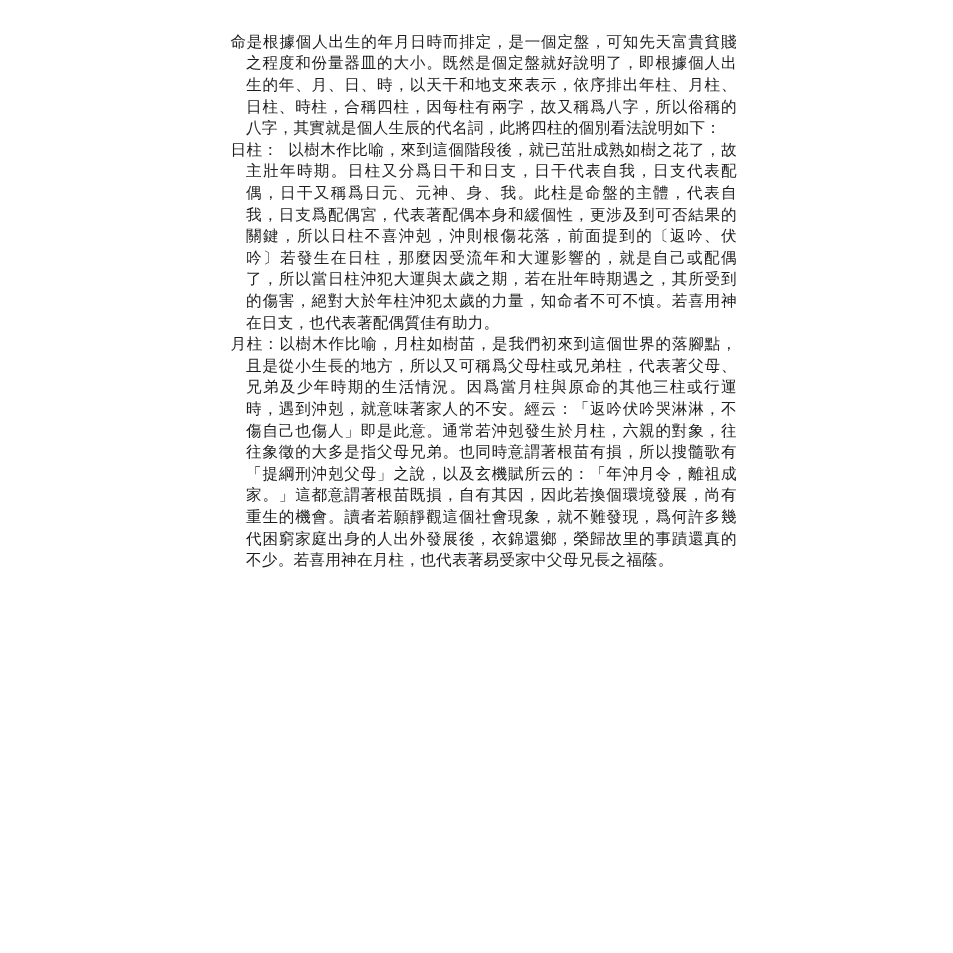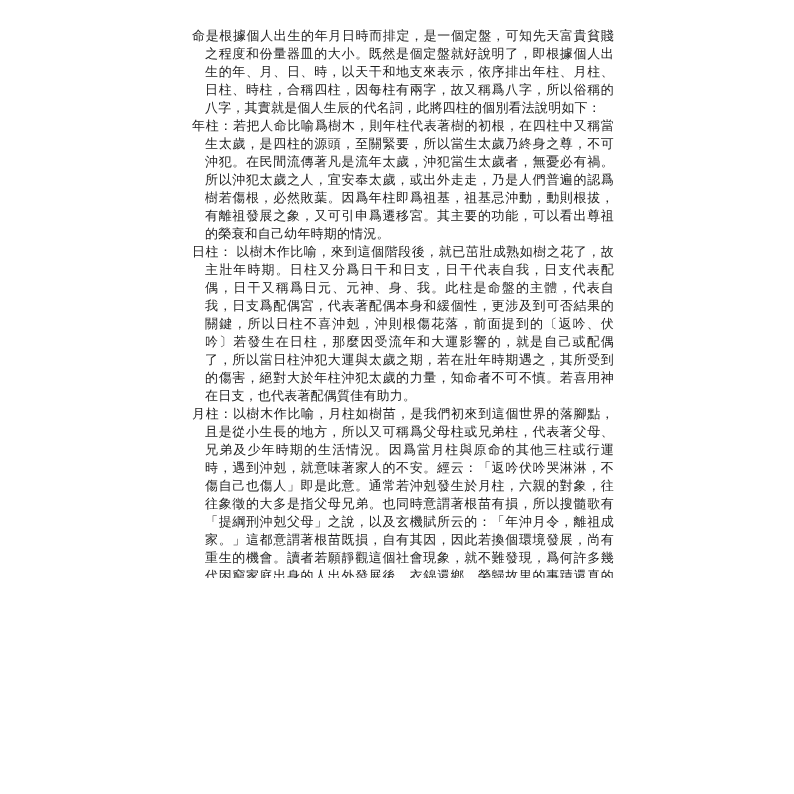--- a/index.html
+++ b/index.html
@@ -5,21 +5,21 @@
   html, body {
     margin: 0;
     padding: 0;
     background: #ffffff;
   }
   .page {
     position: relative;
     width: 794px;
     height: 578px;
     background: #ffffff;
-    font-family: Liberation Serif, serif;
+    font-family: Liberation Mono, monospace;
     color: #1d1d1d;
     overflow: hidden;
   }
   .content {
     position: absolute;
     left: 192px;
     top: 27px;
     width: 422px;
     font-size: 13px;
     line-height: 18px;
@@ -44,21 +44,20 @@
   }
 </style>
 </head>
 <body>
 
 <div class="page">
   <div class="content">
 
     <p class="para">命是根據個人出生的年月日時而排定，是一個定盤，可知先天富貴貧賤之程度和份量器皿的大小。既然是個定盤就好說明了，即根據個人出生的年、月、日、時，以天干和地支來表示，依序排出年柱、月柱、日柱、時柱，合稱四柱，因每柱有兩字，故又稱爲八字，所以俗稱的八字，其實就是個人生辰的代名詞，此將四柱的個別看法說明如下：</p>
 
-    <p class="para"><span class="section-label">年柱：</span><span>若把人命比喻爲樹木，則年柱代表著樹的初根，在四柱中又稱當生太歲，是四柱的源頭，至關緊要，所以當生太歲乃終身之尊，不可沖犯。在民間流傳著凡是流年太歲，沖犯當生太歲者，無憂必有禍。所以沖犯太歲之人，宜安奉太歲，或出外走走，乃是人們普遍的認爲樹若傷根，必然敗葉。因爲年柱即爲祖基，祖基忌沖動，動則根拔，有離祖發展之象，又可引申爲遷移宮。其主要的功能，可以看出尊祖的榮衰和自己幼年時期的情況。</span></p>
 
     <p class="para"><span class="section-label">日柱： </span><span>以樹木作比喻，來到這個階段後，就已茁壯成熟如樹之花了，故主壯年時期。日柱又分爲日干和日支，日干代表自我，日支代表配偶，日干又稱爲日元、元神、身、我。此柱是命盤的主體，代表自我，日支爲配偶宮，代表著配偶本身和緩個性，更涉及到可否結果的關鍵，所以日柱不喜沖剋，沖則根傷花落，前面提到的〔返吟、伏吟〕若發生在日柱，那麼因受流年和大運影響的，就是自己或配偶了，所以當日柱沖犯大運與太歲之期，若在壯年時期遇之，其所受到的傷害，絕對大於年柱沖犯太歲的力量，知命者不可不慎。若喜用神在日支，也代表著配偶質佳有助力。</span></p>
 
     <p class="para"><span class="section-label">月柱：</span><span>以樹木作比喻，月柱如樹苗，是我們初來到這個世界的落腳點，且是從小生長的地方，所以又可稱爲父母柱或兄弟柱，代表著父母、兄弟及少年時期的生活情況。因爲當月柱與原命的其他三柱或行運時，遇到沖剋，就意味著家人的不安。經云：「返吟伏吟哭淋淋，不傷自己也傷人」即是此意。通常若沖剋發生於月柱，六親的對象，往往象徵的大多是指父母兄弟。也同時意謂著根苗有損，所以搜髓歌有「提綱刑沖剋父母」之說，以及玄機賦所云的：「年沖月令，離祖成家。」這都意謂著根苗既損，自有其因，因此若換個環境發展，尚有重生的機會。讀者若願靜觀這個社會現象，就不難發現，爲何許多幾代困窮家庭出身的人出外發展後，衣錦還鄉，榮歸故里的事蹟還真的不少。若喜用神在月柱，也代表著易受家中父母兄長之福蔭。</span></p>
 
 
   </div>
 
   <div class="page-number">16</div>
 </div>

